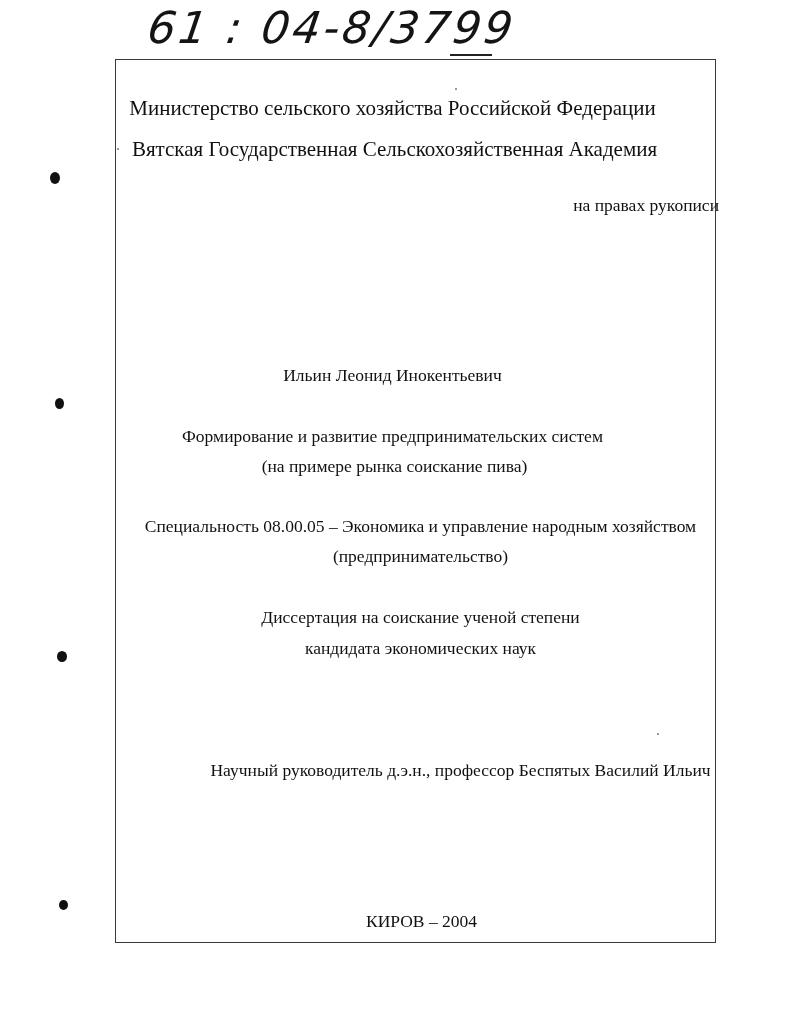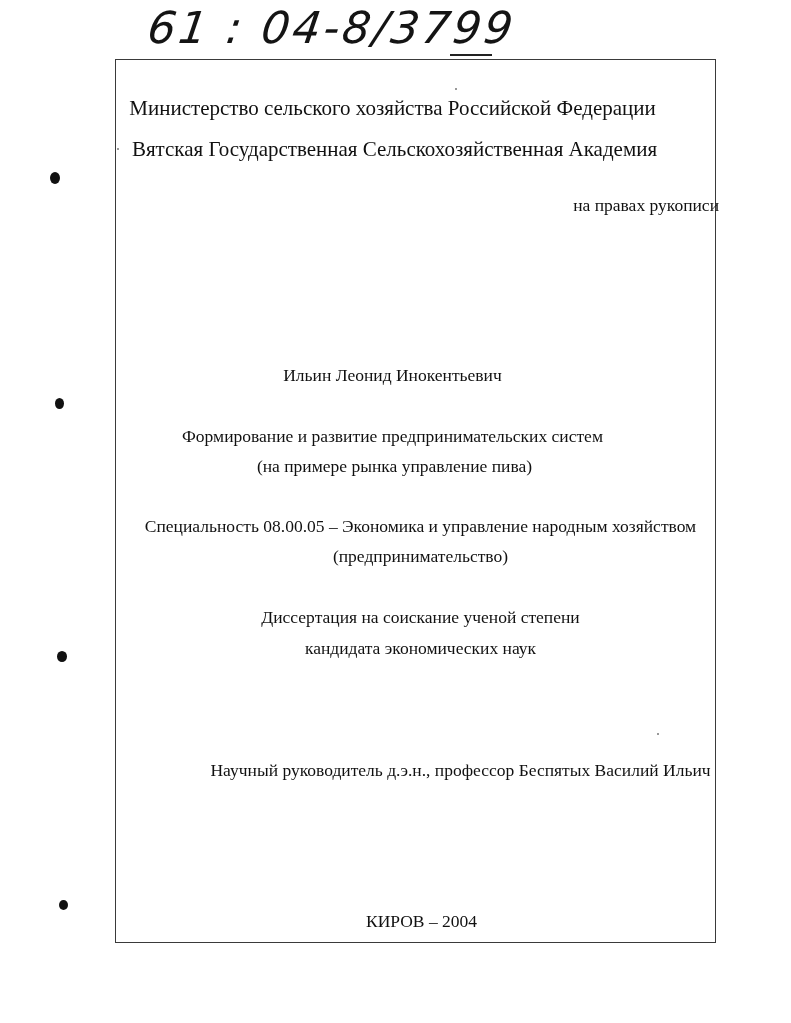--- a/index.html
+++ b/index.html
@@ -93,21 +93,21 @@
 <div class="speck" style="left:657px;top:733px;"></div>
 
 <div class="line big" style="top:98px;left:-3px;">Министерство сельского хозяйства  Российской Федерации</div>
 <div class="line big" style="top:139px;left:-1px;">Вятская Государственная Сельскохозяйственная Академия</div>
 
 <div class="right" style="top:197px;">на правах рукописи</div>
 
 <div class="line med" style="top:367px;left:-3px;">Ильин Леонид Инокентьевич</div>
 
 <div class="line med" style="top:428px;left:-3px;">Формирование  и развитие предпринимательских систем</div>
-<div class="line med" style="top:458px;left:-1px;">(на примере рынка управление пива)</div>
+<div class="line med" style="top:458px;left:-1px;">(на примере рынка соискание пива)</div>
 
 <div class="line med" style="top:518px;left:25px;">Специальность 08.00.05 – Экономика и управление народным хозяйством</div>
 <div class="line med" style="top:548px;left:25px;">(предпринимательство)</div>
 
 <div class="line med" style="top:609px;left:25px;">Диссертация на соискание ученой степени</div>
 <div class="line med" style="top:640px;left:25px;">кандидата экономических наук</div>
 
 <div class="line med" style="top:762px;left:65px;">Научный руководитель д.э.н., профессор Беспятых Василий Ильич</div>
 
 <div class="line med" style="top:913px;left:26px;">КИРОВ – 2004</div>

